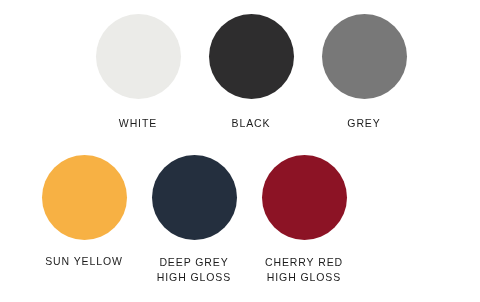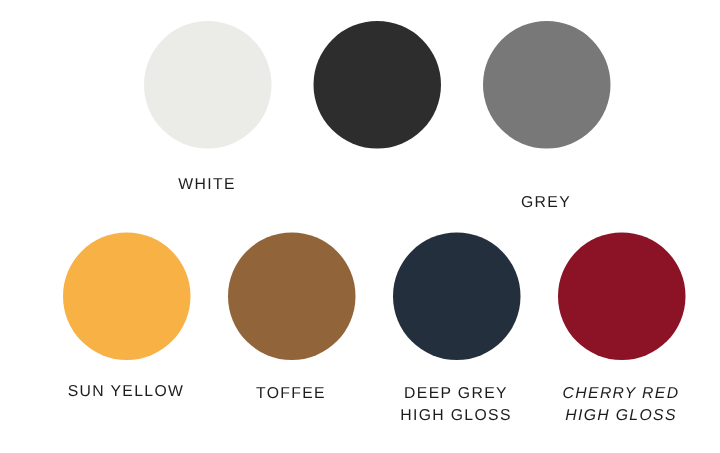--- a/index.html
+++ b/index.html
@@ -43,21 +43,20 @@
     align-items: center;
   }
 
   #row-top .swatch {
     width: 110px;
     margin-right: 3px;
   }
 
   #row-top .swatch:last-child {
     margin-right: 0;
-    gap: 12px;
   }
 
   #row-bottom .swatch {
     width: 108px;
     margin-right: 2px;
   }
 
   #row-bottom .swatch:last-child {
     margin-right: 0;
   }
@@ -91,48 +90,45 @@
 
   <div class="swatch-row" id="row-top">
 
     <div class="swatch">
       <div class="swatch-disc" style="background-color: rgb(235, 235, 232);"></div>
       <div class="swatch-label" style="color: rgb(28, 28, 28);">WHITE</div>
     </div>
 
     <div class="swatch">
       <div class="swatch-disc" style="background-color: rgb(46, 45, 46);"></div>
+      <div class="swatch-label" style="color: rgb(28, 28, 28);">BLACK</div>
     </div>
 
     <div class="swatch">
       <div class="swatch-disc" style="background-color: rgb(120, 120, 120);"></div>
       <div class="swatch-label" style="color: rgb(28, 28, 28);">GREY</div>
     </div>
 
   </div>
 
   <div class="swatch-row" id="row-bottom">
 
     <div class="swatch">
       <div class="swatch-disc" style="background-color: rgb(247, 177, 68);"></div>
       <div class="swatch-label" style="color: rgb(28, 28, 28); margin-top: 14px;">SUN YELLOW</div>
     </div>
 
-    <div class="swatch">
-      <div class="swatch-disc" style="background-color: rgb(145, 100, 58);"></div>
-      <div class="swatch-label" style="color: rgb(28, 28, 28);">TOFFEE</div>
-    </div>
 
     <div class="swatch">
       <div class="swatch-disc" style="background-color: rgb(36, 47, 62);"></div>
       <div class="swatch-label" style="color: rgb(28, 28, 28);">DEEP GREY
 HIGH GLOSS</div>
     </div>
 
     <div class="swatch">
       <div class="swatch-disc" style="background-color: rgb(140, 19, 37);"></div>
-      <div class="swatch-label" style="color: rgb(28, 28, 28); font-style: italic;">CHERRY RED
+      <div class="swatch-label" style="color: rgb(28, 28, 28);">CHERRY RED
 HIGH GLOSS</div>
     </div>
 
   </div>
 
 </div>
 
 </body></html>

